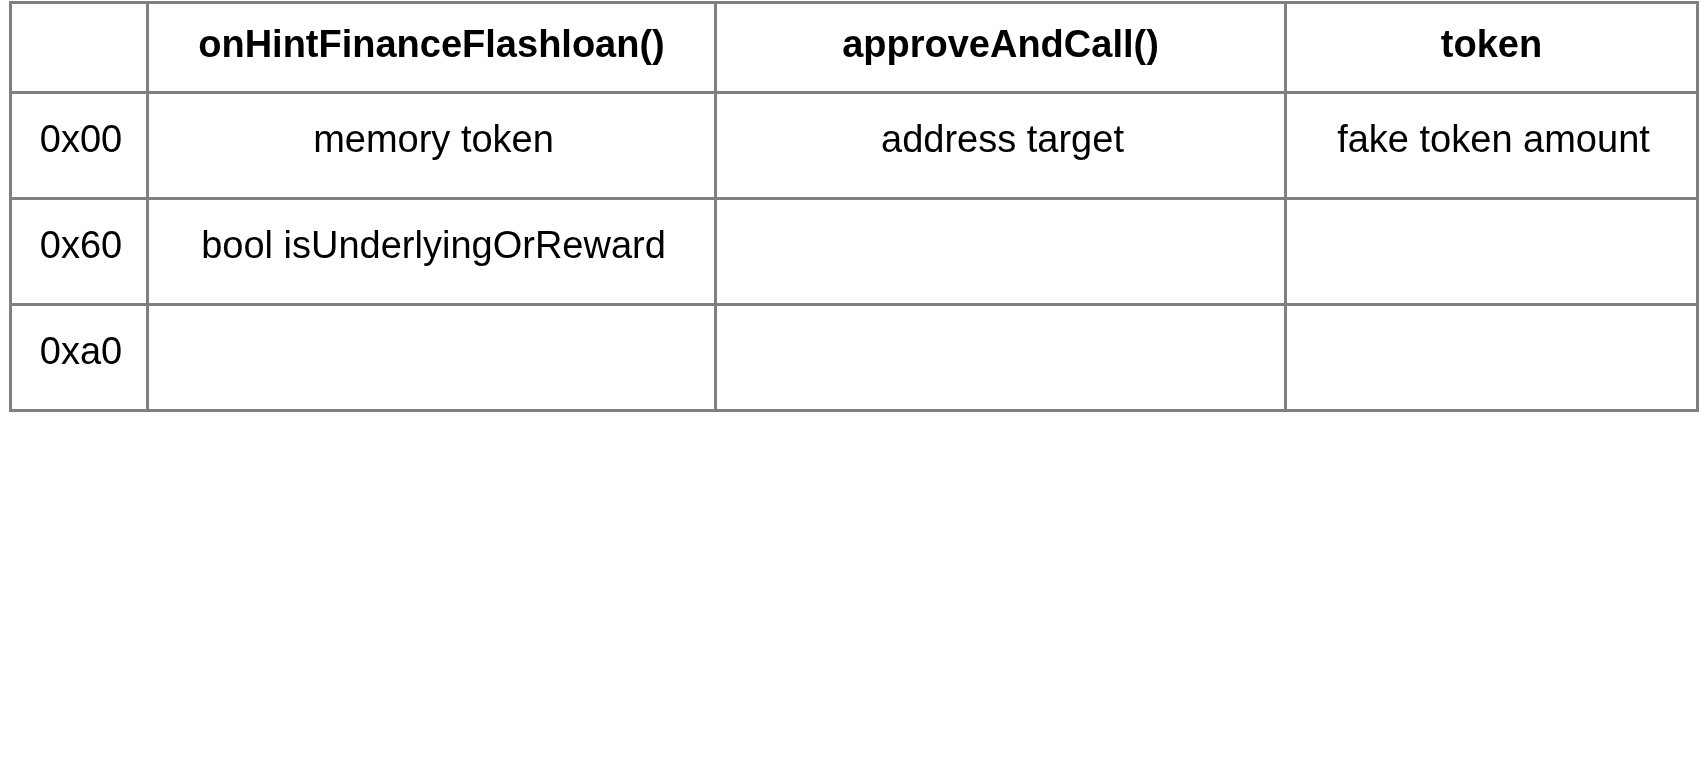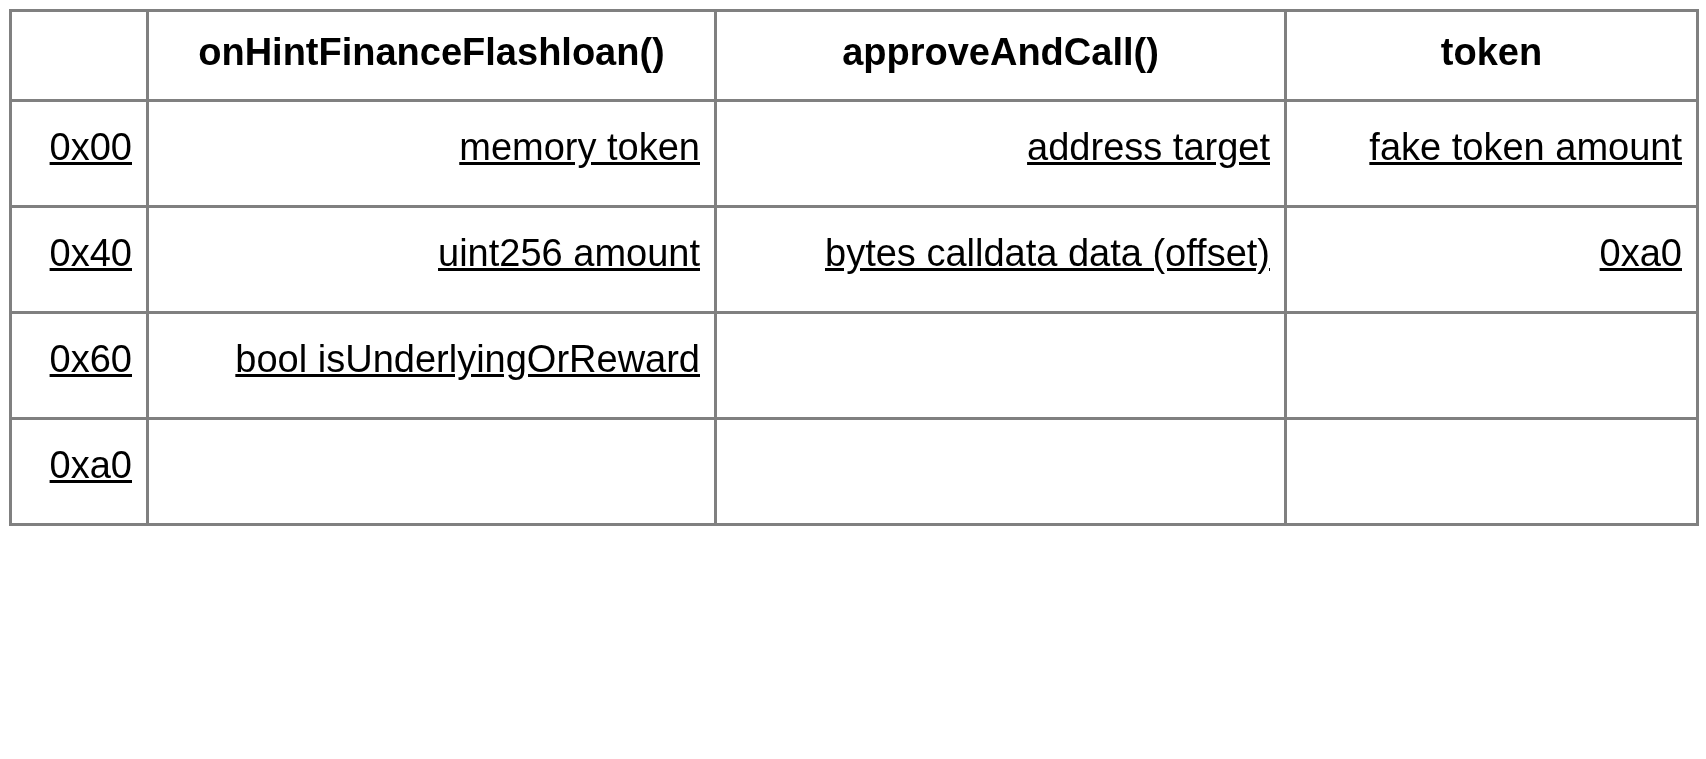--- a/index.html
+++ b/index.html
@@ -20,21 +20,21 @@
   .stage{
     position:relative;
     width:1706px;
     height:759px;
     background:var(--bg-color);
     overflow:hidden;
   }
   table.calldata-table{
     position:absolute;
     left:9px;
-    top:9px;
+    top:1px;
     width:1690px;
     border-collapse:collapse;
     table-layout:fixed;
     background:var(--bg-color);
     border-radius:29px;
   }
   table.calldata-table th,
   table.calldata-table td{
     border:3px solid var(--border-color);
     background:var(--bg-color);
@@ -45,25 +45,24 @@
   }
   table.calldata-table th{
     font-weight:bold;
     text-align:center;
     vertical-align:middle;
     height:90px;
     padding:4px 10px 10px 10px;
   }
   table.calldata-table td{
     font-weight:normal;
-    text-align:right;
+    text-align:center;
     vertical-align:top;
     height:106px;
     padding:24px 14px 8px 18px;
-    text-decoration:underline;
   }
   col.c-offset{width:137px;}
   col.c-onhint{width:568px;}
   col.c-approve{width:570px;}
   col.c-value{width:412px;}
 </style>
 </head>
 <body>
 
 <div class="stage">
@@ -83,26 +82,20 @@
       </tr>
     </thead>
     <tbody>
       <tr class="data-row">
         <td>0x00</td>
         <td>memory token</td>
         <td>address target</td>
         <td>fake token amount</td>
       </tr>
       <tr class="data-row">
-        <td>0x40</td>
-        <td>uint256 amount</td>
-        <td>bytes calldata data (offset)</td>
-        <td>0xa0</td>
-      </tr>
-      <tr class="data-row">
         <td>0x60</td>
         <td>bool isUnderlyingOrReward</td>
         <td></td>
         <td></td>
       </tr>
       <tr class="data-row">
         <td>0xa0</td>
         <td></td>
         <td></td>
         <td></td>

